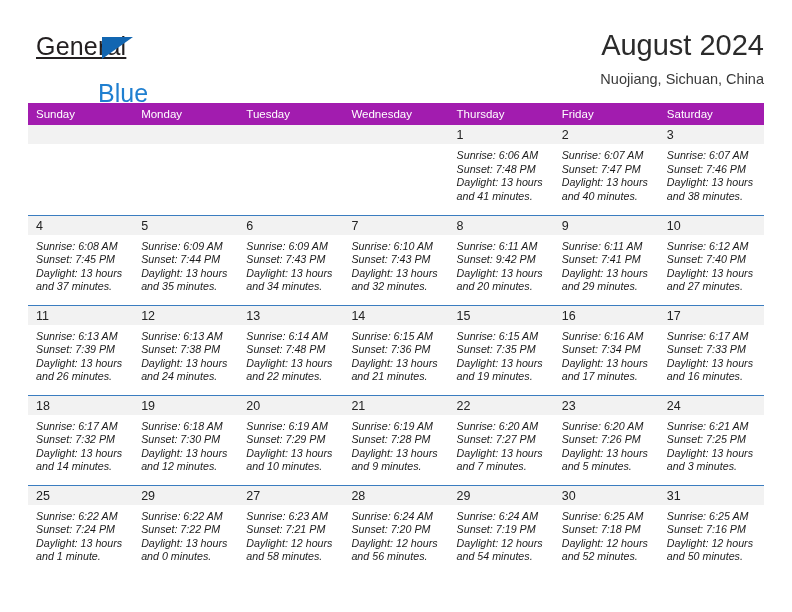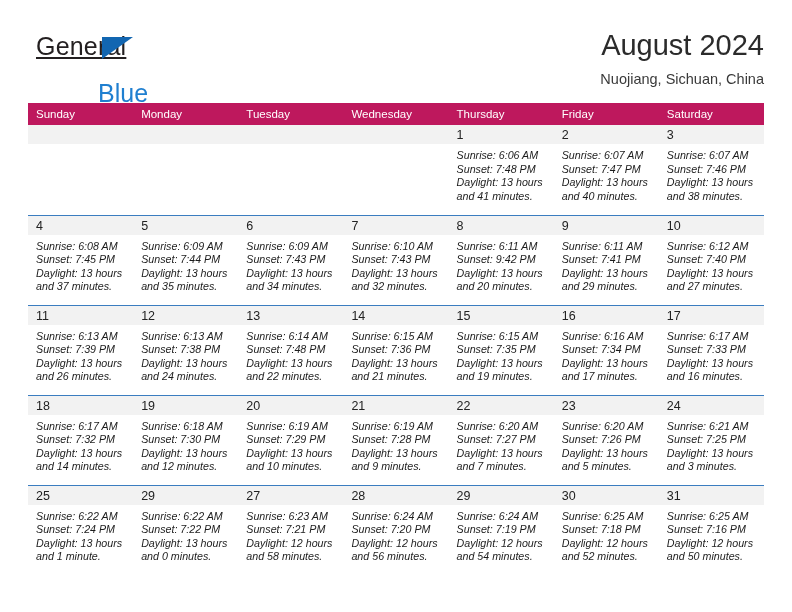--- a/index.html
+++ b/index.html
@@ -89,21 +89,21 @@
   
   .calendar {
     position: absolute;
     left: 28px;
     top: 103px;
     width: 736px;
     border-collapse: collapse;
     table-layout: fixed;
   }
   .calendar th {
-    background: #be185d;
+    background: #a21caf;
     color: #ffffff;
     font-size: 11.5px;
     font-weight: normal;
     text-align: left;
     padding: 5px 0 5px 8px;
     height: 19px;
     box-sizing: border-box;
   }
   .weekrow > td {
     vertical-align: top;

